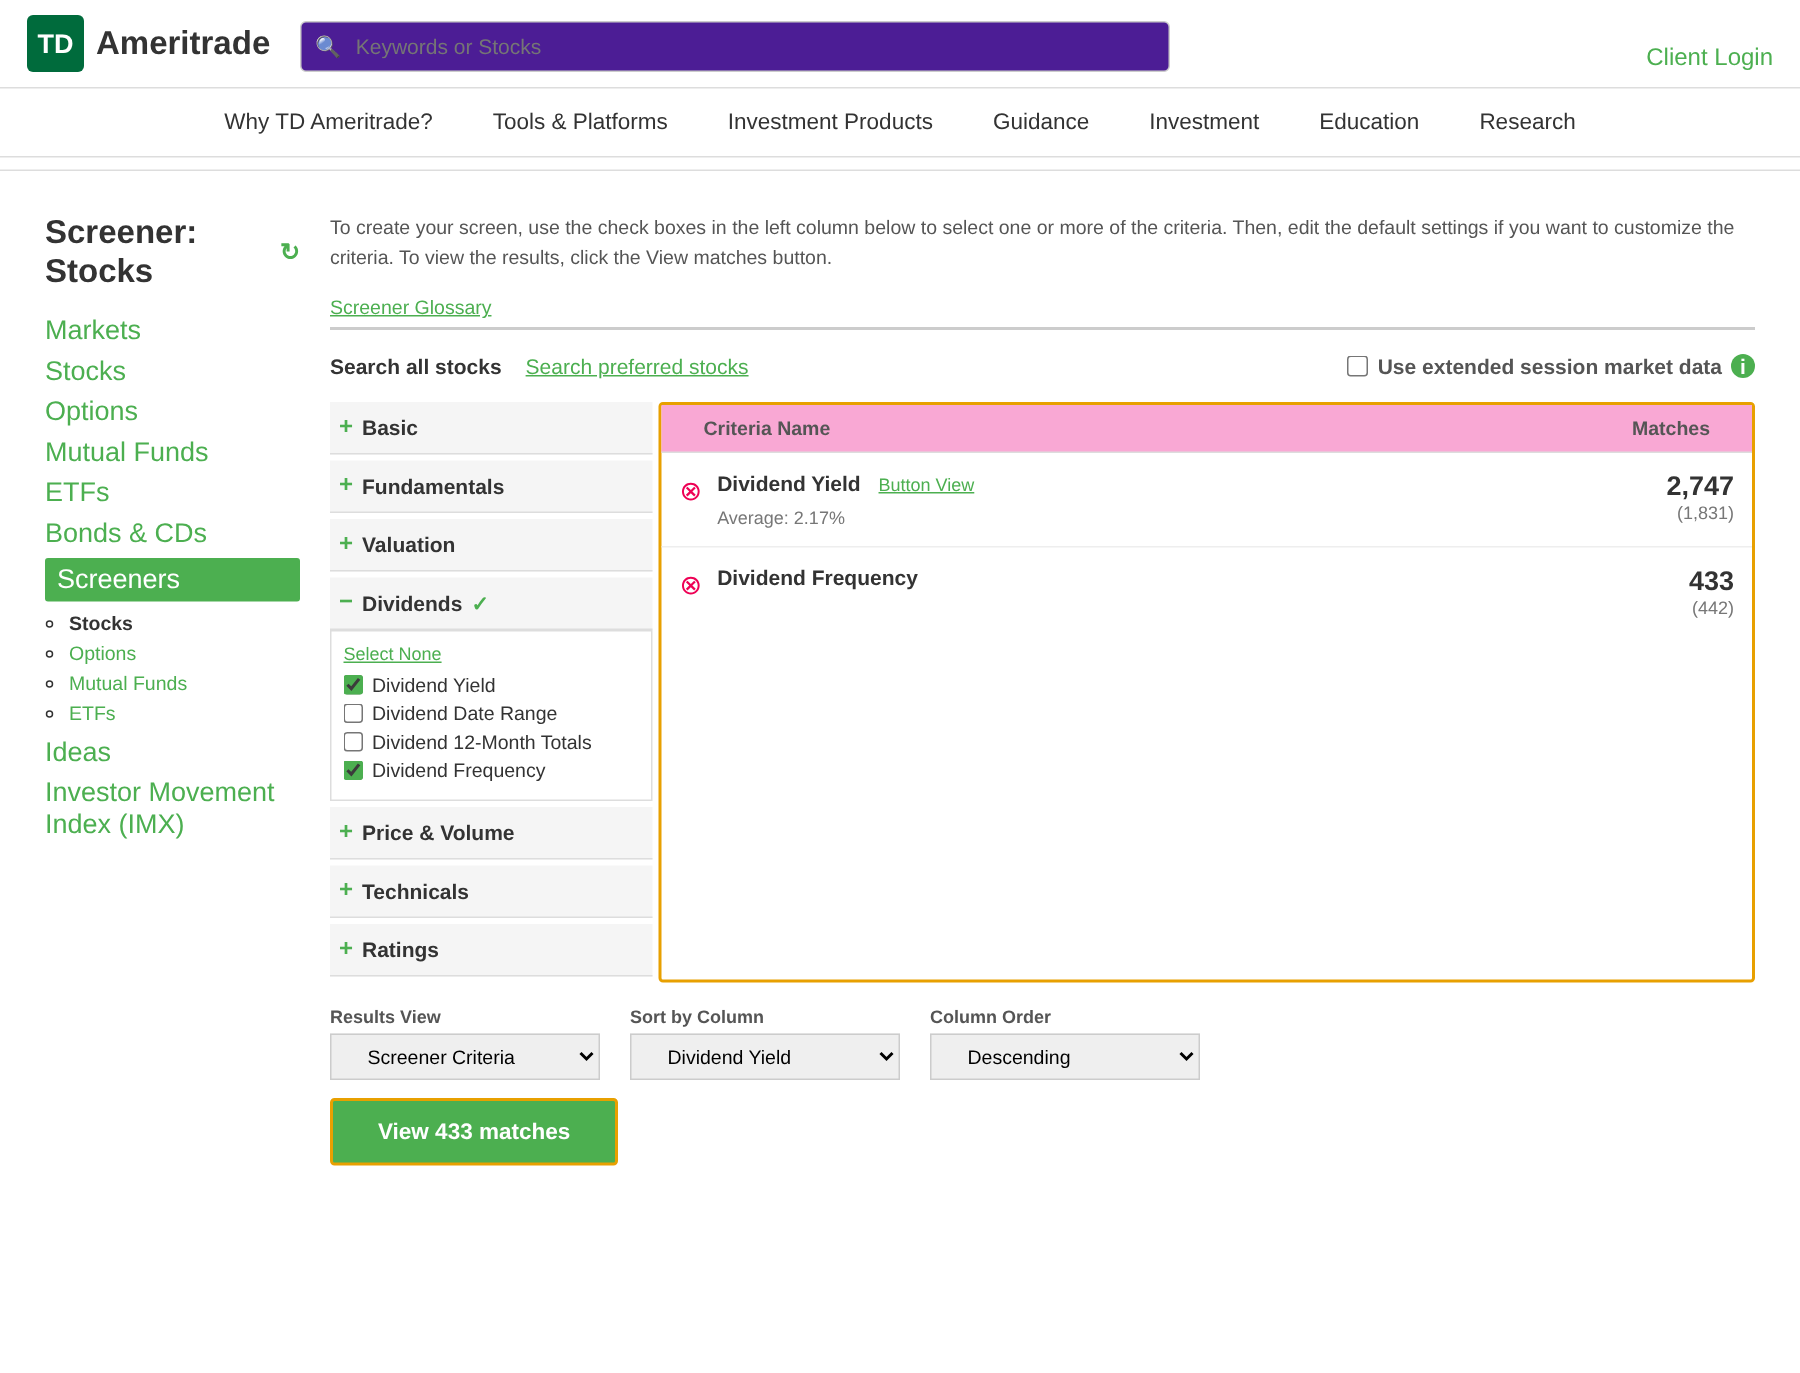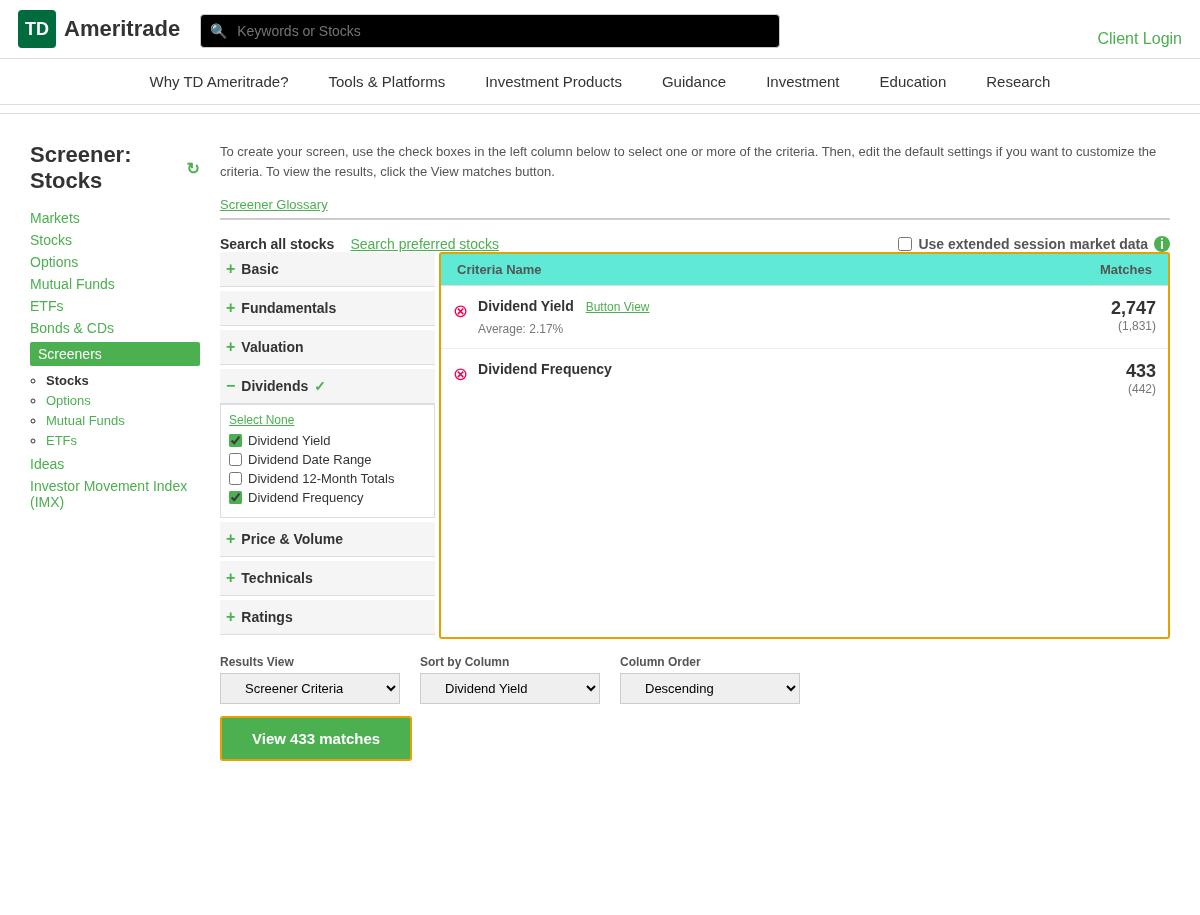--- a/index.html
+++ b/index.html
@@ -4,55 +4,55 @@
   <style>
     * { box-sizing: border-box; margin: 0; padding: 0; }
     body { font-family: Arial, Helvetica, sans-serif; font-size: 14px; color: #333; background: #fff; }
 
     
     .header { display: flex; align-items: flex-end; padding: 10px 18px; border-bottom: 1px solid #ddd; gap: 20px; }
     .logo-area { display: flex; align-items: center; gap: 8px; flex-shrink: 0; }
     .logo-box { background: #006b3c; color: #fff; font-weight: bold; font-size: 18px; width: 38px; height: 38px; display: flex; align-items: center; justify-content: center; border-radius: 4px; }
     .logo-text { font-size: 22px; font-weight: bold; color: #333; }
     .search-bar { flex: 1; max-width: 580px; position: relative; }
-    .search-bar input { width: 100%; padding: 8px 12px 8px 36px; border: 1px solid #ccc; border-radius: 4px; font-size: 14px; background: #000000; color: #999; }
+    .search-bar input { width: 100%; padding: 8px 12px 8px 36px; border: 1px solid #ccc; border-radius: 4px; font-size: 14px; background: #4c1d95; color: #999; }
     .search-icon { position: absolute; left: 10px; top: 50%; transform: translateY(-50%); color: #999; font-size: 14px; }
     .client-login { margin-left: auto; color: #4CAF50; font-size: 16px; font-weight: 500; text-decoration: none; white-space: nowrap; }
 
     
     .nav { display: flex; justify-content: center; padding: 14px 30px; gap: 40px; border-bottom: 1px solid #ddd; }
     .nav a { text-decoration: none; color: #333; font-size: 15px; }
 
     
     .content { display: flex; padding: 20px 30px; gap: 0; }
 
     
     .sidebar { width: 170px; flex-shrink: 0; }
     .sidebar-title { font-size: 22px; font-weight: bold; margin-bottom: 16px; display: flex; align-items: center; gap: 6px; }
     .refresh-icon { color: #4CAF50; font-size: 16px; cursor: pointer; }
     .sidebar-links { list-style: none; }
     .sidebar-links li { margin-bottom: 6px; }
-    .sidebar-links a { text-decoration: none; color: #4CAF50; font-size: 14px; }
+    .sidebar-links a { text-decoration: none; color: #4CAF50; font-size: 18px; }
     .sidebar-links a.active { background: #4CAF50; color: #fff; display: block; padding: 4px 8px; border-radius: 2px; }
     .sidebar-sub { padding-left: 16px; }
     .sidebar-sub li { margin-bottom: 4px; }
     .sidebar-sub a { color: #4CAF50; text-decoration: none; font-size: 13px; }
 
     
     .main { flex: 1; padding-left: 20px; }
     .main-desc { font-size: 13px; color: #555; margin-bottom: 16px; line-height: 1.5; }
 
     
     .tabs { display: flex; border-bottom: 2px solid #ccc; margin-bottom: 16px; align-items: flex-end; justify-content: space-between; }
     .tab { padding: 8px 18px; cursor: pointer; font-size: 14px; border: 1px solid #ccc; border-bottom: none; background: #f0f0f0; color: #555; }
     .tab.active { background: #fff; font-weight: bold; color: #333; border-color: #ccc; }
     .screener-glossary { font-size: 13px; color: #4CAF50; text-decoration: underline; cursor: pointer; padding-bottom: 6px; }
 
     
-    .search-row { display: flex; align-items: center; gap: 16px; }
+    .search-row { display: flex; align-items: center; gap: 16px; margin-bottom: 16px; }
     .search-row a { color: #4CAF50; text-decoration: underline; font-size: 14px; cursor: pointer; }
     .search-row span { font-size: 14px; font-weight: bold; }
     .extended-session { margin-left: auto; display: flex; align-items: center; gap: 6px; font-size: 13px; color: #555; }
     .checkbox-input { width: 14px; height: 14px; }
     .info-icon { background: #4CAF50; color: #fff; border-radius: 50%; width: 16px; height: 16px; display: inline-flex; align-items: center; justify-content: center; font-size: 10px; font-weight: bold; cursor: pointer; }
 
     
     .screener-layout { display: flex; gap: 0; }
 
     
@@ -63,21 +63,21 @@
     .minus-icon { color: #4CAF50; font-size: 16px; font-weight: bold; }
     .check-icon { color: #4CAF50; font-size: 14px; }
 
     .dividends-dropdown { background: #fff; border: 1px solid #ddd; padding: 8px; }
     .select-none { color: #4CAF50; text-decoration: underline; font-size: 12px; cursor: pointer; margin-bottom: 6px; display: block; }
     .checkbox-row { display: flex; align-items: center; gap: 6px; margin-bottom: 4px; font-size: 13px; }
     .checkbox-row input[type=checkbox] { accent-color: #4CAF50; }
 
     
     .criteria-results { flex: 1; border: 2px solid #e8a000; border-radius: 3px; margin-left: 4px; }
-    .criteria-results-header { display: flex; justify-content: space-between; padding: 8px 16px; background: #5eead4; border-bottom: 1px solid #ddd; font-size: 13px; font-weight: bold; color: #555; }
+    .criteria-results-header { display: flex; justify-content: space-between; padding: 8px 28px; background: #f9a8d4; border-bottom: 1px solid #ddd; font-size: 13px; font-weight: bold; color: #555; }
 
     .criteria-item { padding: 12px; border-bottom: 1px solid #eee; display: flex; gap: 10px; align-items: flex-start; }
     .criteria-item:last-child { border-bottom: none; }
     .remove-icon { color: #e05; font-size: 18px; cursor: pointer; flex-shrink: 0; margin-top: 2px; }
     .criteria-body { flex: 1; }
     .criteria-title { font-weight: bold; font-size: 14px; margin-bottom: 8px; }
     .criteria-title a { color: #4CAF50; text-decoration: underline; font-size: 12px; font-weight: normal; margin-left: 8px; cursor: pointer; }
     .criteria-controls { display: flex; align-items: center; gap: 8px; margin-bottom: 4px; }
     .criteria-select { padding: 4px 6px; border: 1px solid #ccc; font-size: 13px; }
     .criteria-input { width: 50px; padding: 4px 6px; border: 1px solid #ccc; font-size: 13px; }

